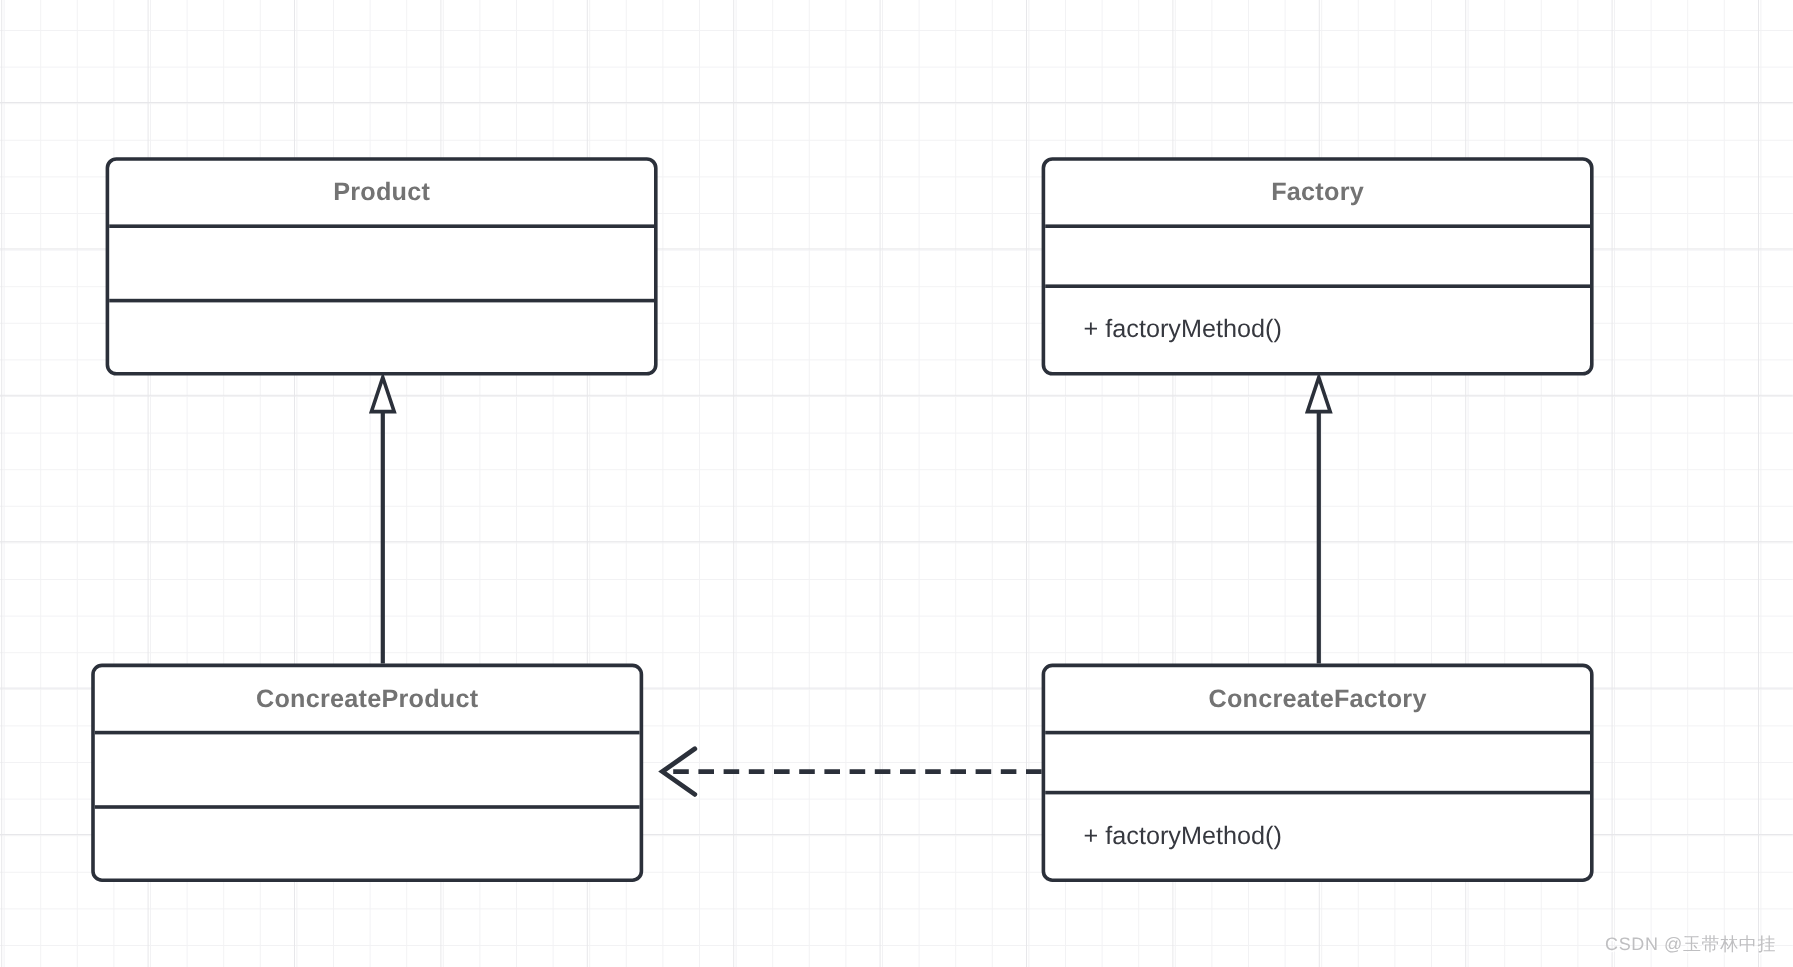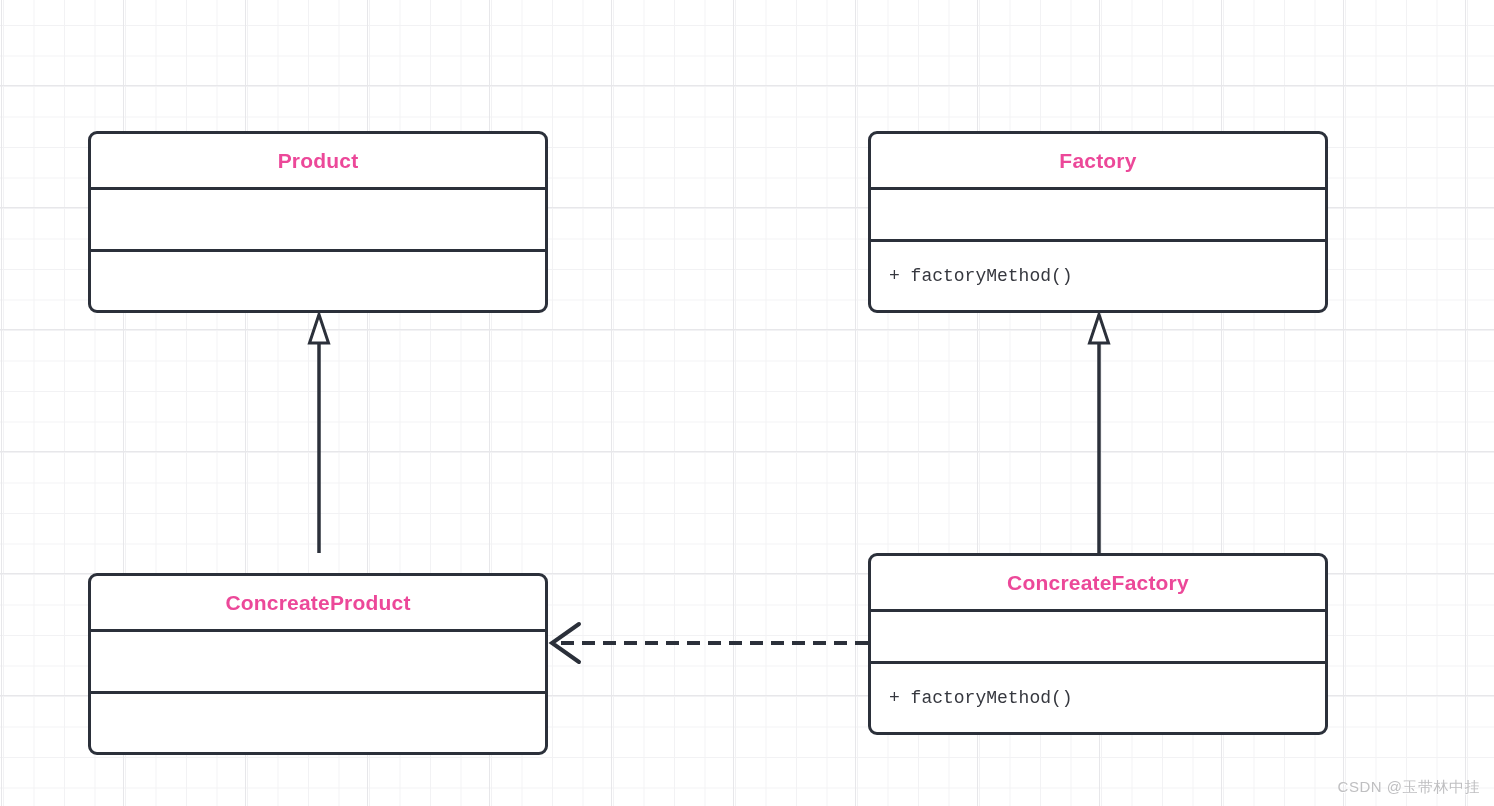--- a/index.html
+++ b/index.html
@@ -39,39 +39,38 @@
   }
   .uml-header {
     height: 56px;
     flex: 0 0 56px;
     border-bottom: 3px solid #2b303a;
     display: flex;
     align-items: center;
     justify-content: center;
     font-weight: bold;
     font-size: 21px;
-    color: #ec4899;
+    color: #737373;
     letter-spacing: 0.2px;
   }
   .uml-attrs {
     flex: 1 1 auto;
     border-bottom: 3px solid #2b303a;
   }
   .uml-methods {
     flex: 1 1 auto;
     display: flex;
     align-items: center;
-    padding-left: 18px;
-    font-size: 18px;
+    padding-left: 32px;
+    font-size: 21px;
     color: #36383f;
-    font-family: Liberation Mono, monospace;
   }
   #box-product          { left: 88px;  top: 131px; }
   #box-factory          { left: 868px; top: 131px; text-align: center; }
-  #box-concreate-product{ left: 88px;  top: 553px; margin-top: 20px; }
+  #box-concreate-product{ left: 76px;  top: 553px; }
   #box-concreate-factory{ left: 868px; top: 553px; justify-content: space-between; }
   .watermark {
     position: absolute;
     right: 14px;
     bottom: 9px;
     font-size: 15px;
     color: #bfbfc1;
     text-shadow: 0 1px 0 #ffffff;
     letter-spacing: 0.5px;
   }

